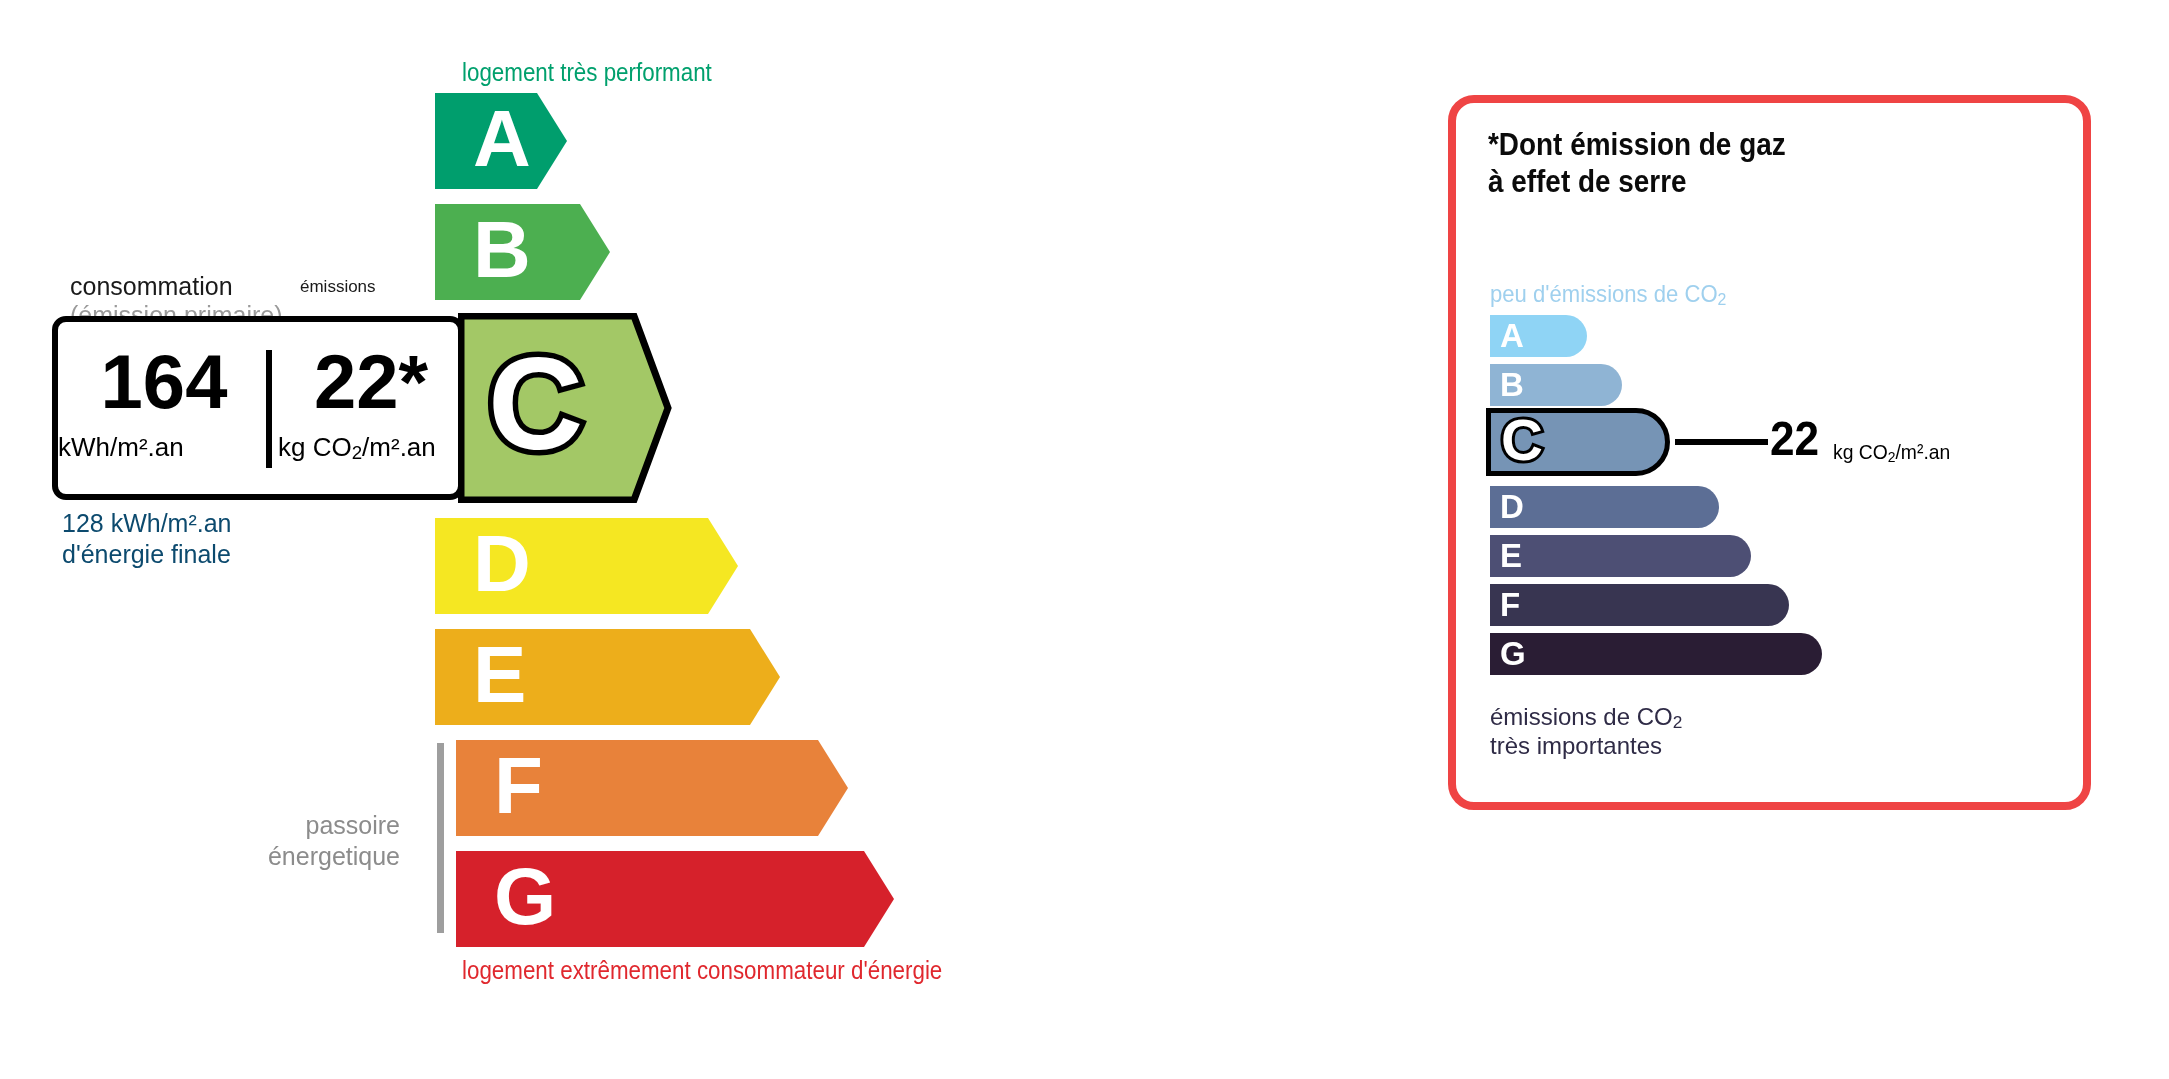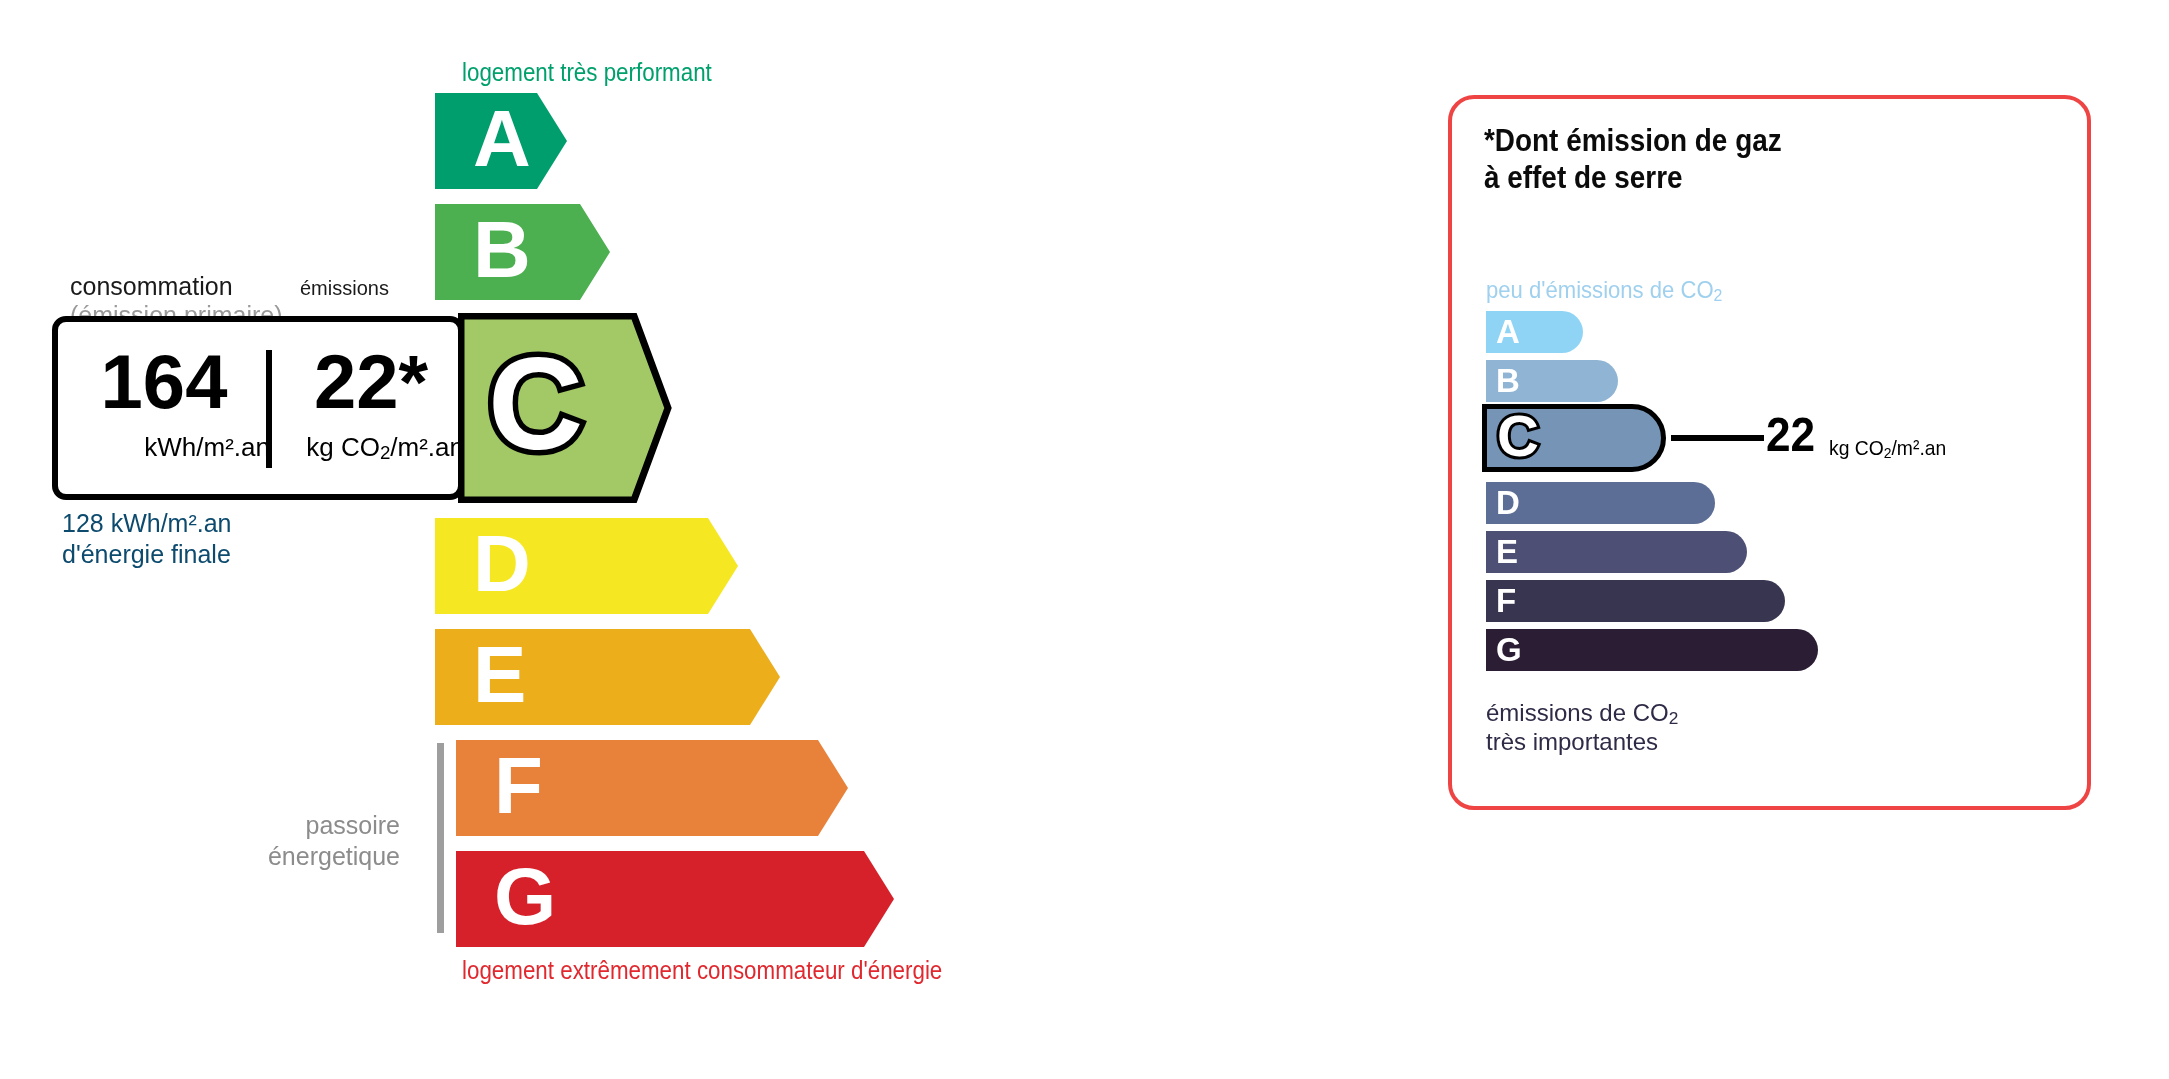--- a/index.html
+++ b/index.html
@@ -33,39 +33,39 @@
   }
 
   
   #hdr-conso{
     position:absolute;left:70px;top:248px;width:400px;
     font-size:25px;color:#1a1a1a;text-align:left;margin-top:24px;
   }
   #hdr-conso .sub{display:block;color:#9a9a9a;}
   #hdr-emis{
     position:absolute;left:300px;top:277px;
-    font-size:20px;color:#1a1a1a;
+    font-size:17px;color:#1a1a1a;
   }
 
   
   #value-box{
     position:absolute;left:52px;top:316px;width:412px;height:184px;
     border:6px solid #000;border-radius:14px;background:#fff;
     box-sizing:border-box;
   }
   #value-divider{
     position:absolute;left:266px;top:350px;width:6px;height:118px;background:#000;
   }
   .val-col{position:absolute;top:0;height:100%;}
   .val-col .num{
     position:absolute;left:0;right:0;top:28px;text-align:center;
     font-size:76px;font-weight:bold;color:#000;line-height:1;
   }
   .val-col .unit{
-    position:absolute;left:0;right:0;top:118px;text-align:right;
+    position:absolute;left:0;right:0;top:118px;text-align:left;
     font-size:26px;color:#000;line-height:1;
   }
   #col-conso{left:58px;width:212px;}
   #col-emis{left:278px;width:186px;}
 
   #final-energy{
     position:absolute;left:62px;top:508px;
     font-size:25px;color:#0c4a6e;line-height:1.22;
   }
 
@@ -74,21 +74,21 @@
     position:absolute;left:150px;top:810px;width:250px;
     text-align:right;font-size:25px;color:#8c8c8c;line-height:1.22;
   }
   #passoire-bar{
     position:absolute;left:437px;top:743px;width:7px;height:190px;background:#9e9e9e;
   }
 
   
   #ges-panel{
     position:absolute;left:1448px;top:95px;width:643px;height:715px;
-    border:4px solid #ef4444;border-radius:26px;background:#fff;box-sizing:border-box;
+    border:8px solid #ef4444;border-radius:26px;background:#fff;box-sizing:border-box;
   }
   #ges-title{
     position:absolute;left:32px;top:24px;
     font-size:31px;font-weight:bold;color:#0b0b0b;line-height:1.18;
     transform:scaleX(.9);transform-origin:left top;white-space:nowrap;
   }
   #ges-top-caption{
     position:absolute;left:34px;top:177px;
     font-size:24px;color:#9FD0EE;white-space:nowrap;
     transform:scaleX(.92);transform-origin:left top;

